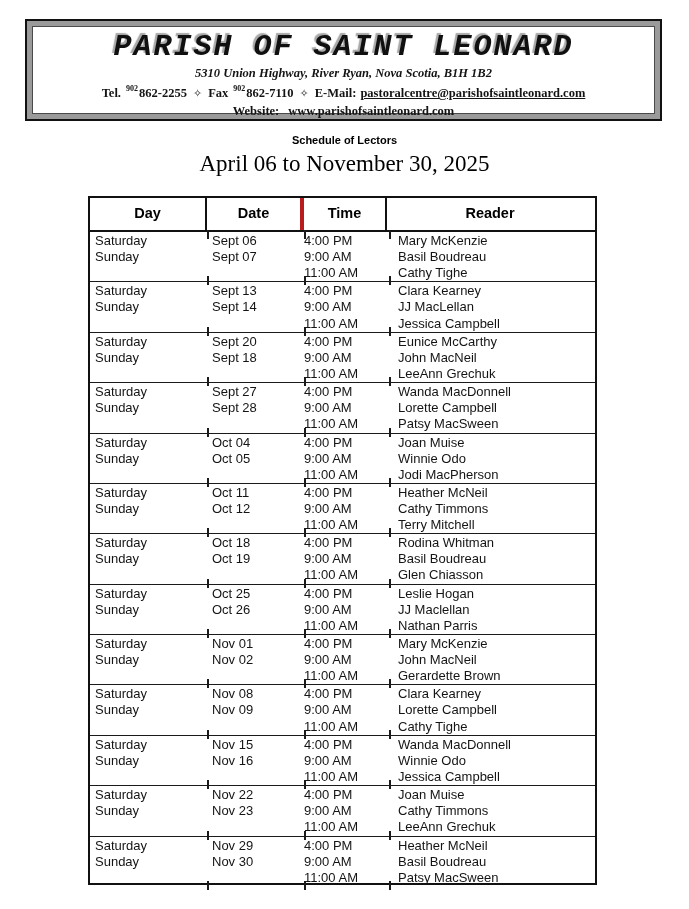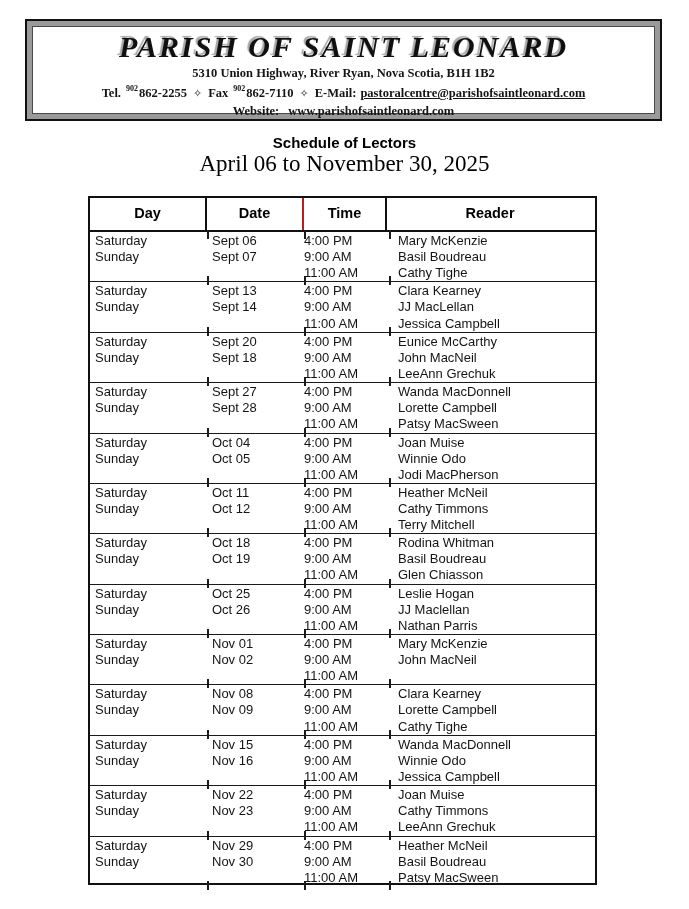--- a/index.html
+++ b/index.html
@@ -12,62 +12,62 @@
   .hdr-outer{
     position:absolute;left:25px;top:19px;width:637px;height:102px;
     box-sizing:border-box;border:2px solid #111;background:#9a9a9a;padding:5px;
   }
   .hdr-inner{
     box-sizing:border-box;width:100%;height:100%;
     border:1px solid #4a4a4a;background:#ffffff;text-align:center;
     padding-top:3px;
   }
   .parish-name{
-    font-family:Liberation Serif, serif;font-style:italic;font-weight:bold;
+    font-family:Liberation Mono, monospace;font-style:italic;font-weight:bold;
     font-size:30px;letter-spacing:2px;line-height:34px;color:#101010;
     text-shadow:-2px -2px 1px #a8a8a8;
   }
   .addr{
     font-family:"Liberation Serif",serif;font-weight:bold;font-size:12.5px;
-    line-height:15px;margin-top:2px;
+    line-height:15px;margin-top:2px;font-style:italic;
   }
   .contact{
     font-family:"Liberation Serif",serif;font-weight:bold;font-size:12.5px;
     line-height:16px;margin-top:1px;
   }
   .contact sup{font-size:8px;position:relative;top:-1px;margin:0 1px 0 3px;}
   .sep{font-family:"DejaVu Sans",sans-serif;font-size:11px;margin:0 6px;font-weight:normal;}
   .lbl{margin-right:2px;font-family:Liberation Serif, serif;}
   .email{color:#141414;text-decoration:underline;margin-left:4px;}
   .website-line{
     font-family:"Liberation Serif",serif;font-weight:bold;font-size:12.5px;
     line-height:16px;margin-top:1px;
   }
   .website-line .w-lbl{margin-right:9px;}
   
   .doc-subtitle{
     position:absolute;left:0;top:134px;width:100%;text-align:center;
-    font-weight:bold;font-size:15px;color:#000;
+    font-weight:bold;font-size:11px;color:#000;
   }
   .doc-daterange{
     position:absolute;left:0;top:151px;width:100%;text-align:center;
     font-family:"Liberation Serif",serif;font-size:23px;color:#000;
   }
   
   .tbl{
     position:absolute;left:88px;top:196px;width:509px;height:689px;
     box-sizing:border-box;border:2px solid #111;background:#fff;
   }
   .thead{display:flex;height:32px;border-bottom:2px solid #111;}
   .th{
     box-sizing:border-box;font-weight:bold;font-size:14.5px;line-height:31px;
     text-align:center;color:#000;
   }
   .th1{width:117px;border-right:2px solid #111;}
-  .th2{width:97px;border-right:2px solid #b91c1c;}
+  .th2{width:97px;border-right:4px solid #b91c1c;}
   .th3{width:83px;border-right:2px solid #111;}
   .th4{width:206px;}
   .group{box-sizing:border-box;height:50.38px;padding-top:1px;}
   .group:not(:last-child){border-bottom:1.5px solid #1a1a1a;}
   .row{display:flex;height:16.1px;}
   .cell{box-sizing:border-box;font-size:13px;line-height:16.1px;white-space:nowrap;overflow:hidden;}
   .c-day{width:117px;padding-left:5px;}
   .c-date{width:97px;padding-left:5px;}
   .c-time{width:85px;padding-right:5px;}
   .c-reader{width:205px;padding-left:9px;}
@@ -272,20 +272,21 @@
           <div class="row">
             <div class="cell c-day">Sunday</div>
             <div class="cell c-date">Nov 02</div>
             <div class="cell c-time">9:00 AM</div>
             <div class="cell c-reader">John MacNeil</div>
           </div>
           <div class="row">
             <div class="cell c-day"></div>
             <div class="cell c-date"></div>
             <div class="cell c-time">11:00 AM</div>
+            <div class="cell c-reader">Gerardette Brown</div>
           </div>
         </div>
         <div class="group">
           <div class="row">
             <div class="cell c-day">Saturday</div>
             <div class="cell c-date">Nov 08</div>
             <div class="cell c-time">4:00 PM</div>
             <div class="cell c-reader">Clara Kearney</div>
           </div>
           <div class="row">

